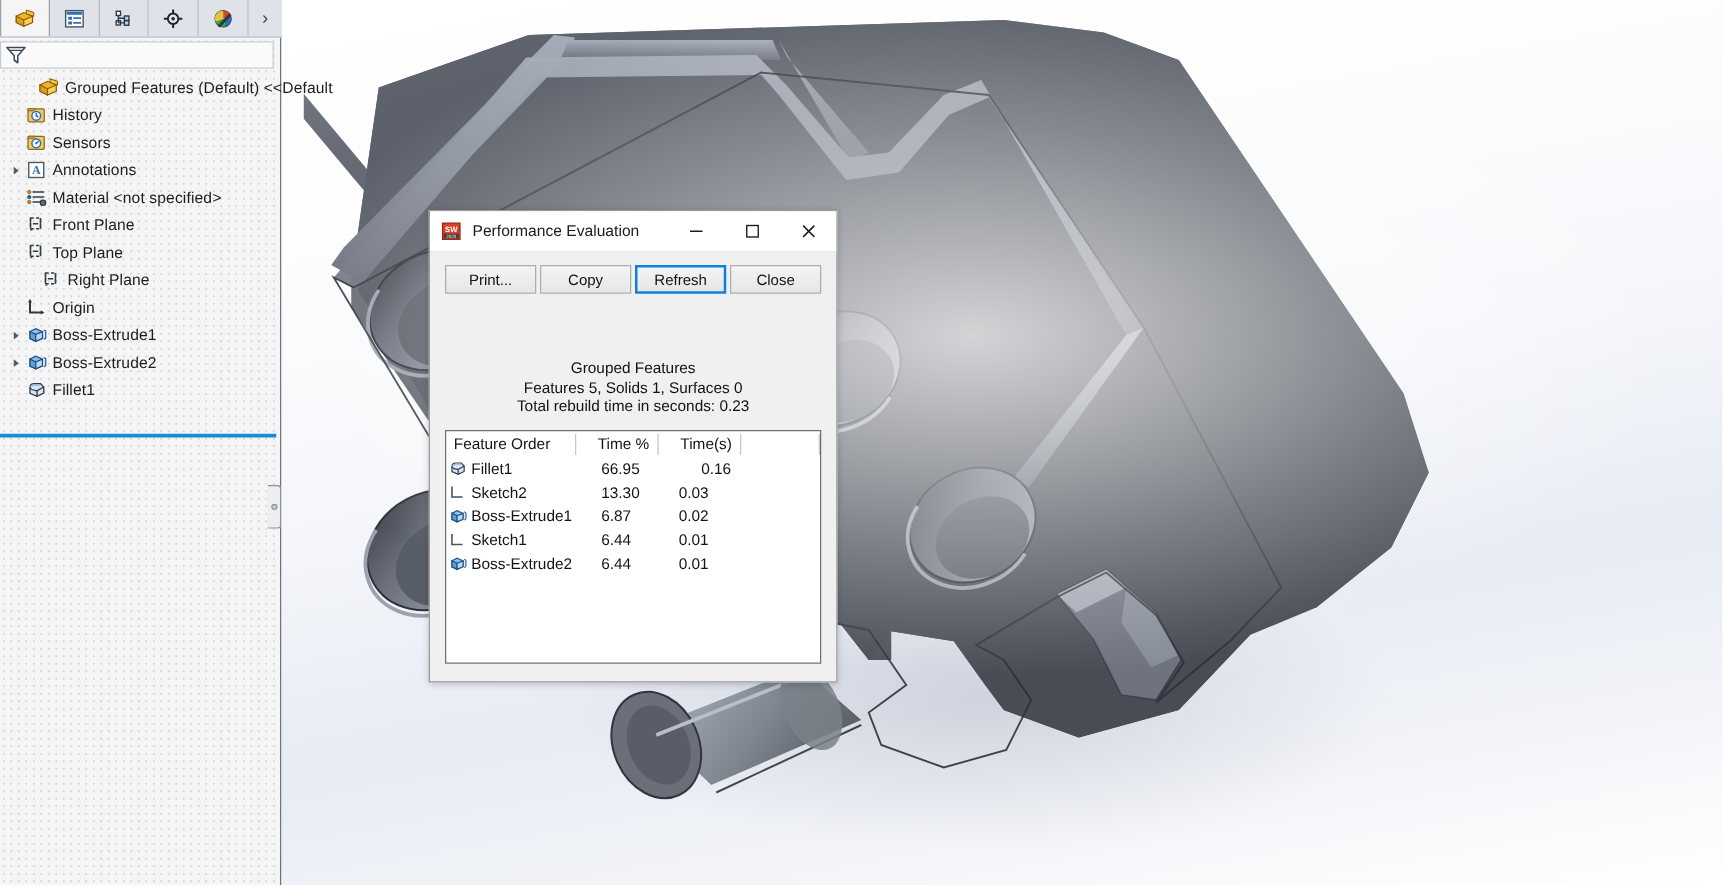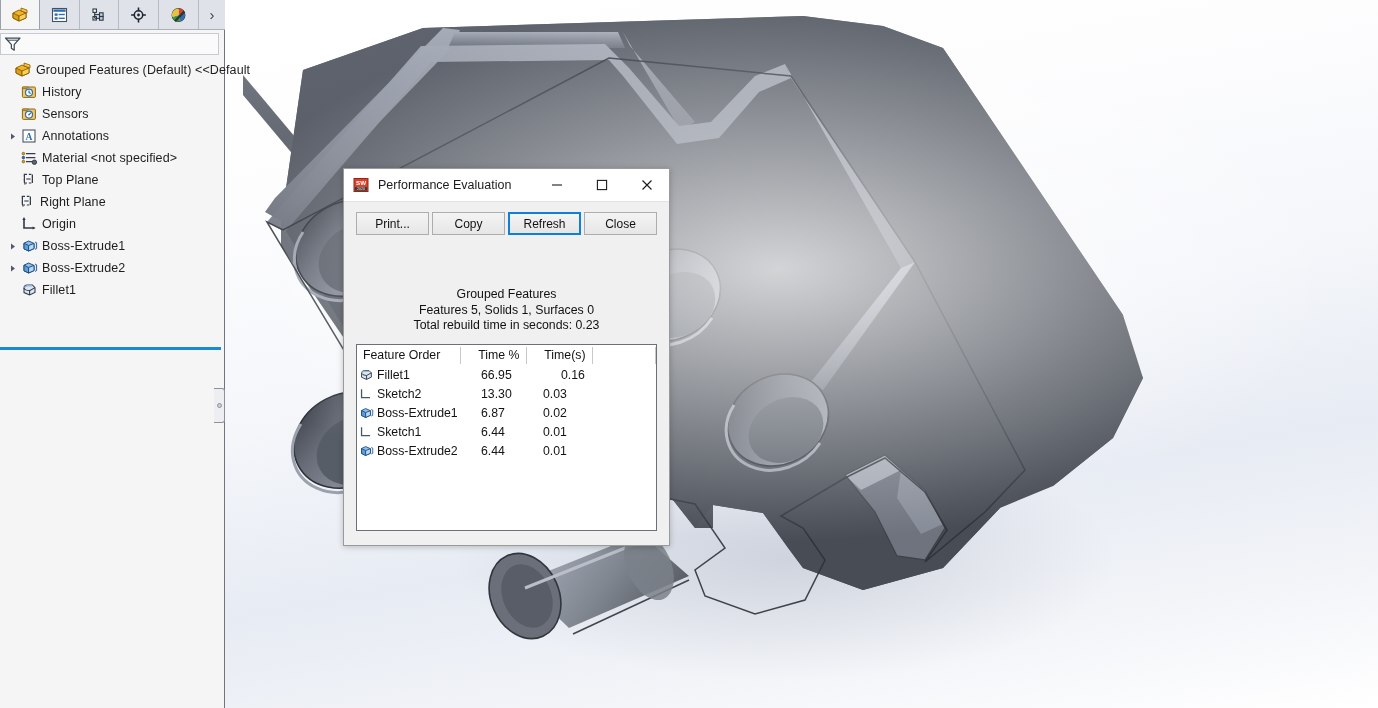--- a/index.html
+++ b/index.html
@@ -437,21 +437,21 @@
     </div>
 
     <div id="fm-filter">
       <svg class="funnel" width="20" height="18" viewBox="0 0 20 18">
         <path d="M2.5 3 L17 3 L11.2 9.6 L11.2 15.2 L8.4 13.2 L8.4 9.6 Z" fill="#ffffff" stroke="#3f4a59" stroke-width="1.25" stroke-linejoin="round"></path>
         <path d="M4.5 5.2 L14.6 5.2" stroke="#3f4a59" stroke-width="1"></path>
       </svg>
     </div>
 
     <div id="fm-tree">
-        <div class="tnode root" style="padding-left: 0px;">
+        <div class="tnode root" style="padding-left: 16px;">
           <span class="twist none"></span>
           <span class="ticon">
             <svg width="18" height="18" viewBox="0 0 18 18">
               <path d="M2 7 L8 4 L15 7 L15 12 L8 15 L2 12 Z" fill="#f0b429" stroke="#8a5c00" stroke-width=".9"></path>
                 <path d="M2 7 L8 10 L8 15 L2 12 Z" fill="#dca11c" stroke="#8a5c00" stroke-width=".9"></path>
                 <path d="M8 10 L15 7 L15 12 L8 15 Z" fill="#fbcf5a" stroke="#8a5c00" stroke-width=".9"></path>
                 <path d="M10 2 L16 4 L16 7 L10 5 Z" fill="#f6c243" stroke="#8a5c00" stroke-width=".8"></path>
             </svg>
           </span>
           <span class="tlabel">Grouped Features (Default) &lt;&lt;Default</span>
@@ -511,23 +511,35 @@
         <div class="tnode" style="padding-left: 6px;">
           <span class="twist none"></span>
           <span class="ticon">
             <svg width="18" height="18" viewBox="0 0 18 18">
               <path d="M4.4 3.4 L12.4 3.4 L12.4 12 L4.4 12 Z" fill="none" stroke="#333c47" stroke-width="1.15" stroke-dasharray="2.6 1.8"></path>
                  <path d="M4.4 3.4 L4.4 12 M12.4 3.4 L12.4 12" stroke="#333c47" stroke-width="1.15"></path>
                  <path d="M4.4 13.8 L6.3 12.9 L4.4 12 Z" fill="#333c47"></path>
                  <path d="M6.3 8 L10.6 8" stroke="#333c47" stroke-width="1.1"></path>
             </svg>
           </span>
+          <span class="tlabel">Front Plane</span>
+        </div>
+        <div class="tnode" style="padding-left: 6px;">
+          <span class="twist none"></span>
+          <span class="ticon">
+            <svg width="18" height="18" viewBox="0 0 18 18">
+              <path d="M4.4 3.4 L12.4 3.4 L12.4 12 L4.4 12 Z" fill="none" stroke="#333c47" stroke-width="1.15" stroke-dasharray="2.6 1.8"></path>
+                 <path d="M4.4 3.4 L4.4 12 M12.4 3.4 L12.4 12" stroke="#333c47" stroke-width="1.15"></path>
+                 <path d="M4.4 13.8 L6.3 12.9 L4.4 12 Z" fill="#333c47"></path>
+                 <path d="M6.3 8 L10.6 8" stroke="#333c47" stroke-width="1.1"></path>
+            </svg>
+          </span>
           <span class="tlabel">Top Plane</span>
         </div>
-        <div class="tnode" style="padding-left: 4px;">
+        <div class="tnode" style="padding-left: 18px;">
           <span class="twist none"></span>
           <span class="ticon">
             <svg width="18" height="18" viewBox="0 0 18 18">
               <path d="M4.4 3.4 L12.4 3.4 L12.4 12 L4.4 12 Z" fill="none" stroke="#333c47" stroke-width="1.15" stroke-dasharray="2.6 1.8"></path>
                  <path d="M4.4 3.4 L4.4 12 M12.4 3.4 L12.4 12" stroke="#333c47" stroke-width="1.15"></path>
                  <path d="M4.4 13.8 L6.3 12.9 L4.4 12 Z" fill="#333c47"></path>
                  <path d="M6.3 8 L10.6 8" stroke="#333c47" stroke-width="1.1"></path>
             </svg>
           </span>
           <span class="tlabel">Right Plane</span>

